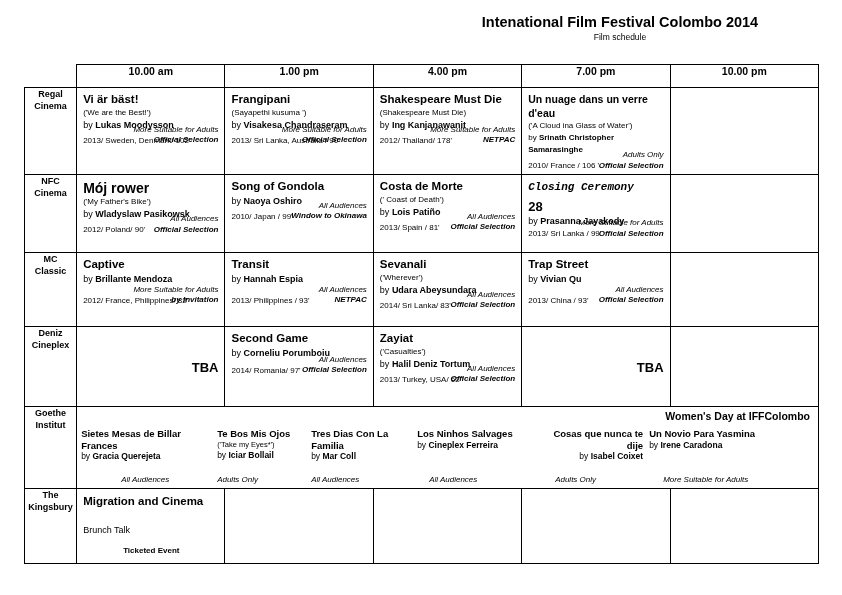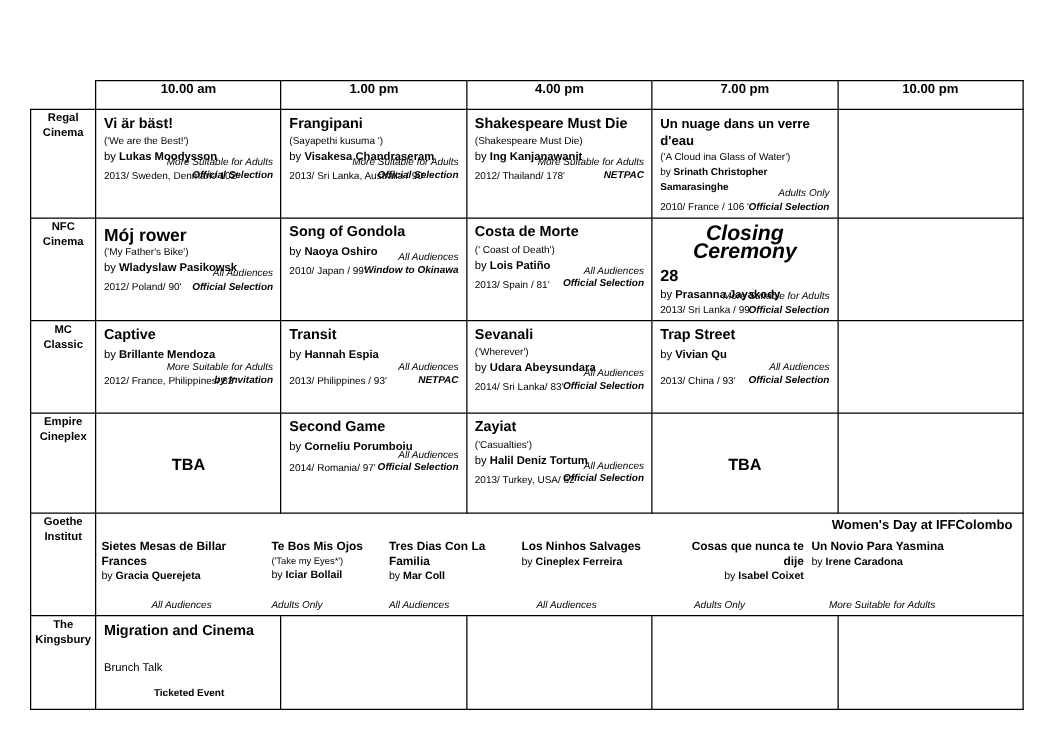--- a/index.html
+++ b/index.html
@@ -138,32 +138,33 @@
     font-style: italic;
     line-height: 10.5px;
   }
   .tag-sec {
     font-size: 8px;
     font-weight: bold;
     font-style: italic;
     line-height: 10.5px;
   }
   .centered-tba {
-    text-align: center;
+    text-align: right;
     font-size: 13px;
     font-weight: bold;
     padding-top: 28px;
   }
   .closing-ceremony {
-    text-align: center;
-    font-size: 17px;
+    text-align: left;
+    font-size: 11px;
     font-weight: bold;
     font-style: italic;
     line-height: 14px;
     margin-bottom: 5px;
+    font-family: Liberation Mono, monospace;
   }
   .num-title {
     font-size: 13px;
     font-weight: bold;
     line-height: 15px;
   }
   
   .goethe-banner {
     text-align: right;
     font-size: 10.5px;
@@ -219,20 +220,24 @@
     font-weight: bold;
     margin-left: 40px;
   }
 </style>
 </head>
 <body>
 
 <div class="page">
 
   <div class="header">
+    <div class="hdr-right">
+      <div class="title">Intenational Film Festival Colombo 2014</div>
+      <div class="sub">Film schedule</div>
+    </div>
   </div>
 
   <table class="schedule">
     <colgroup>
       <col class="venue">
       <col class="slot">
       <col class="slot">
       <col class="slot">
       <col class="slot">
       <col class="slot5">
@@ -414,21 +419,21 @@
             </div>
           </div>
         </td>
         <td>
             <div class="cell"></div>
           </td>
       </tr>
 
       <tr style="height:80px;">
         <td class="venue">
-          <div>Empire</div>
+          <div>Deniz</div>
           <div>Cineplex</div>
         </td>
         <td>
           <div class="cell">
             <div class="centered-tba">TBA</div>
           </div>
         </td>
         <td>
           <div class="cell">
             <div class="film-title">Second Game</div>

